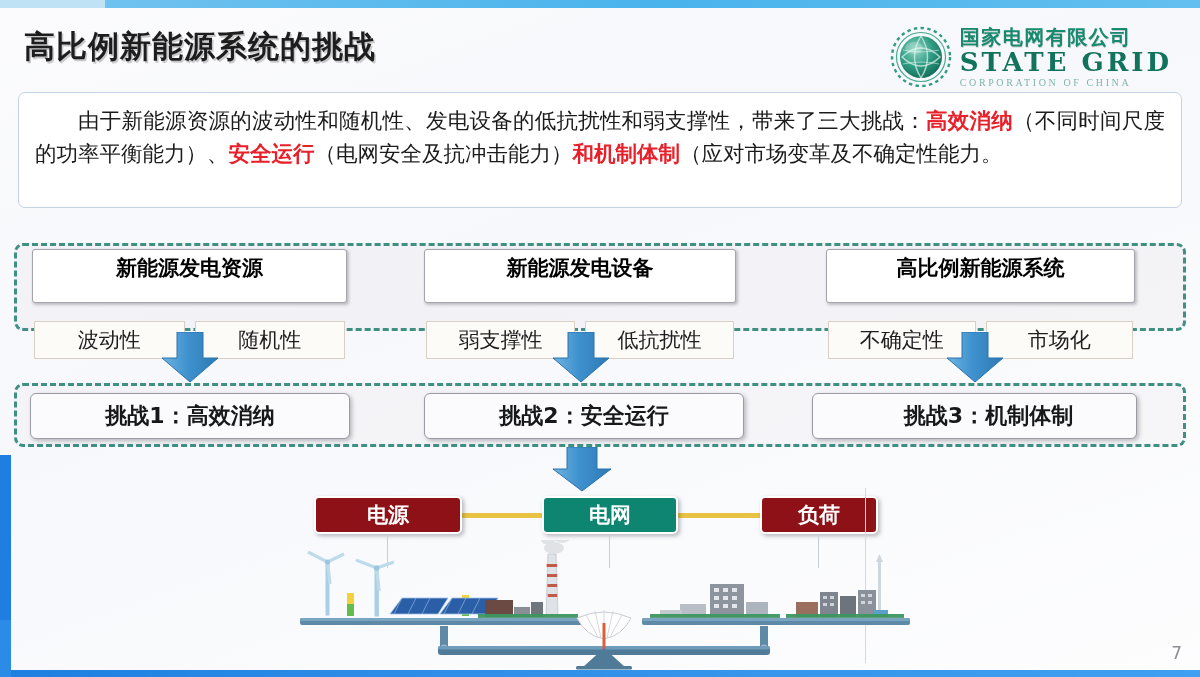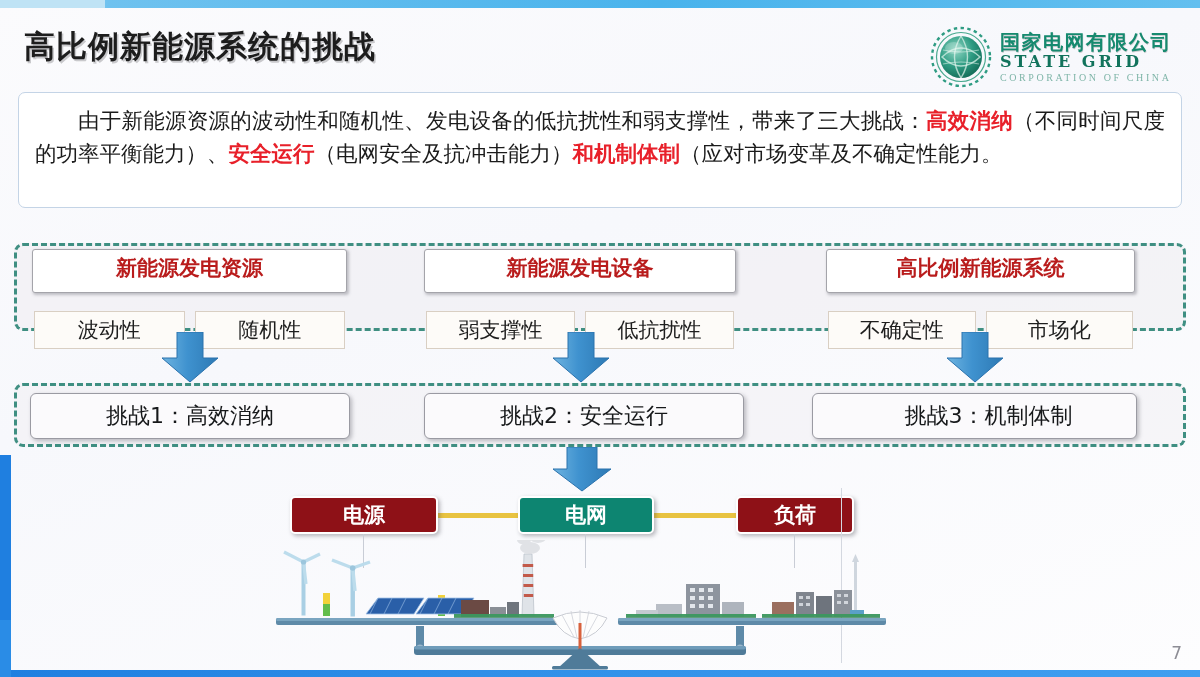--- a/index.html
+++ b/index.html
@@ -51,21 +51,21 @@
   
   .logo { position: absolute; right: 28px; top: 8px; display: flex; align-items: center; gap: 8px; }
   .logo-mark { width: 62px; height: 62px; position: relative; flex: 0 0 auto; }
   .logo-text { display: flex; flex-direction: column; line-height: 1; }
   .logo-cn {
     font-size: 20px; font-weight: bold; color: #168a6f; letter-spacing: 1.5px;
     text-shadow: 0.5px 0.5px 0 rgba(0,0,0,.18);
   }
   .logo-en {
     font-family: "DejaVu Serif", "Liberation Serif", serif;
-    font-size: 16px; font-weight: bold; color: #12735c; letter-spacing: 3px;
+    font-size: 26px; font-weight: bold; color: #12735c; letter-spacing: 3px;
     margin-top: 2px;
   }
   .logo-sub {
     font-family: Liberation Serif, serif;
     font-size: 10px; color: #7fb5a8; letter-spacing: 2.6px; margin-top: 3px;
   }
 
   
   .para-card {
     position: absolute; left: 18px; top: 92px; width: 1164px; height: 116px;
@@ -87,25 +87,25 @@
   }
   #group-top { left: 14px; top: 243px; width: 1172px; height: 88px; }
   #group-bottom { left: 14px; top: 383px; width: 1172px; height: 64px; background: rgba(240,238,242,0.45); }
 
   .col { position: absolute; top: 249px; }
   #col-0 { left: 32px; width: 315px; }
   #col-1 { left: 424px; width: 312px; }
   #col-2 { left: 826px; width: 309px; }
 
   .col-head {
-    height: 44px; line-height: 36px; text-align: center;
+    height: 54px; line-height: 36px; text-align: center;
     background: #ffffff;
     border: 1px solid #a4a4aa;
     border-radius: 3px;
-    font-size: 21px; font-weight: bold; color: #b91c1c;
+    font-size: 21px; font-weight: bold; color: #000000;
     box-shadow: 1.5px 1.5px 3px rgba(90,90,100,.35);
   }
   .col-subs { display: flex; gap: 10px; margin-top: 2px; padding: 16px 2px; }
   .col-sub {
     flex: 1; height: 38px; line-height: 37px; text-align: center;
     background: #fdfbf8;
     border: 1px solid #d9cfc3;
     font-size: 21px; color: #1e1e1e; font-weight: 500;
   }
 
@@ -120,27 +120,28 @@
   #arrow-main { left: 551px; top: 447px; width: 62px; height: 46px; }
   #arrow-main svg { width: 62px; height: 46px; }
 
   
   .chal {
     position: absolute; top: 393px; height: 46px; line-height: 44px;
     text-align: center; background: #fbfafc;
     border: 1px solid #9a9aa2; border-radius: 6px;
     font-size: 22px; color: #16181a;
     box-shadow: 2px 2px 4px rgba(95,95,105,.4);
+    font-weight: bold;
   }
   #chal-0 { left: 30px; width: 320px; }
   #chal-1 { left: 424px; width: 320px; }
   #chal-2 { left: 812px; width: 325px; padding-left: 28px; }
 
   
-  .diagram { position: absolute; left: 236px; top: 488px; width: 700px; height: 185px; }
+  .diagram { position: absolute; left: 260px; top: 488px; width: 700px; height: 185px; }
   .node {
     position: absolute; top: 8px; height: 38px; line-height: 35px;
     text-align: center; border-radius: 5px;
     font-size: 21px; font-weight: bold; color: #ffffff;
     border: 2px solid #ffffff;
     box-shadow: 2px 2px 4px rgba(80,80,90,.4);
   }
   #node-source { left: 54px; width: 148px; background: #8e1117; }
   #node-grid   { left: 282px; width: 136px; background: #0d8571; }
   #node-load   { left: 500px; width: 118px; background: #8e1117; }

